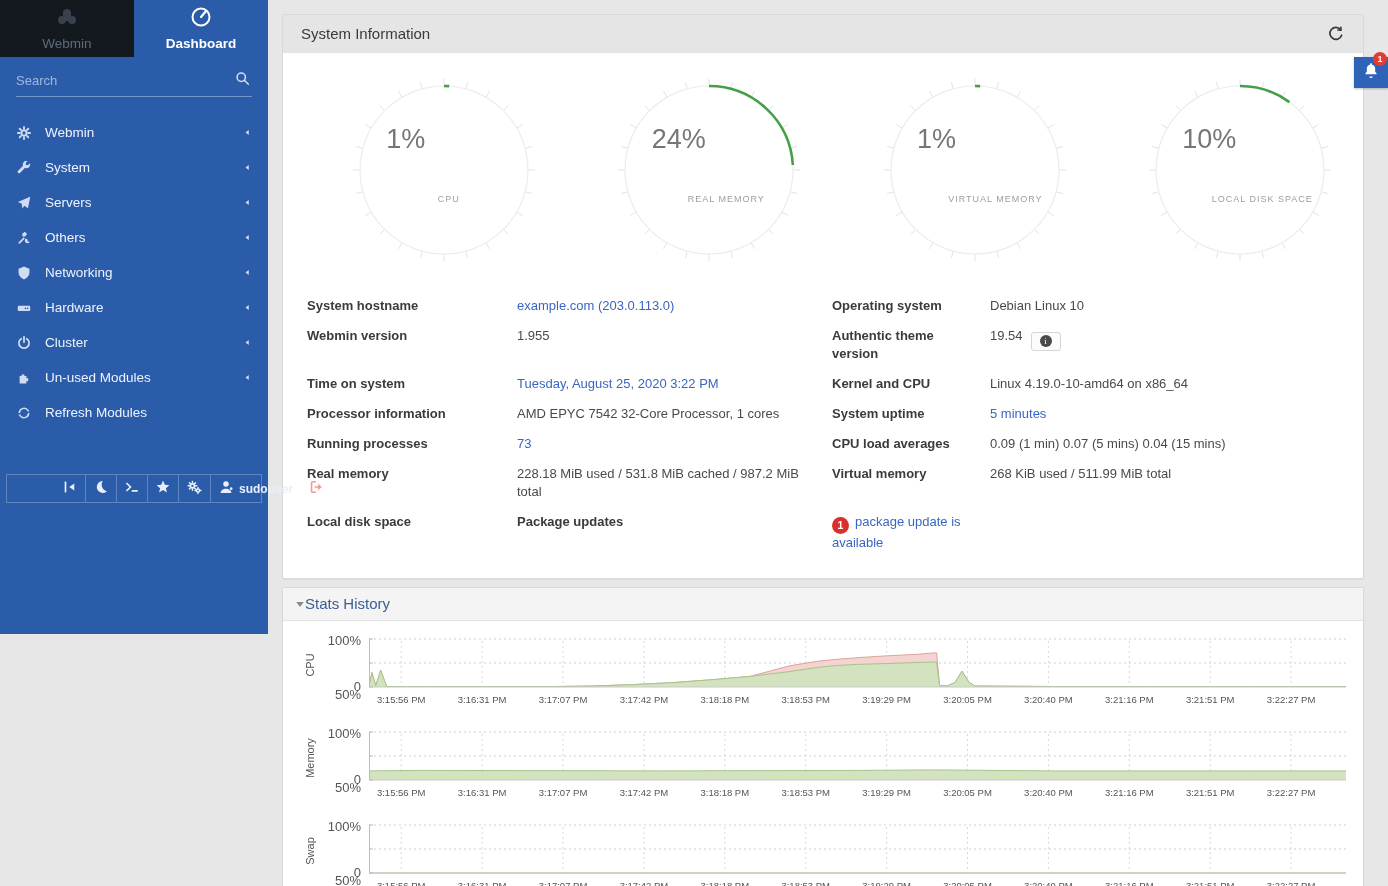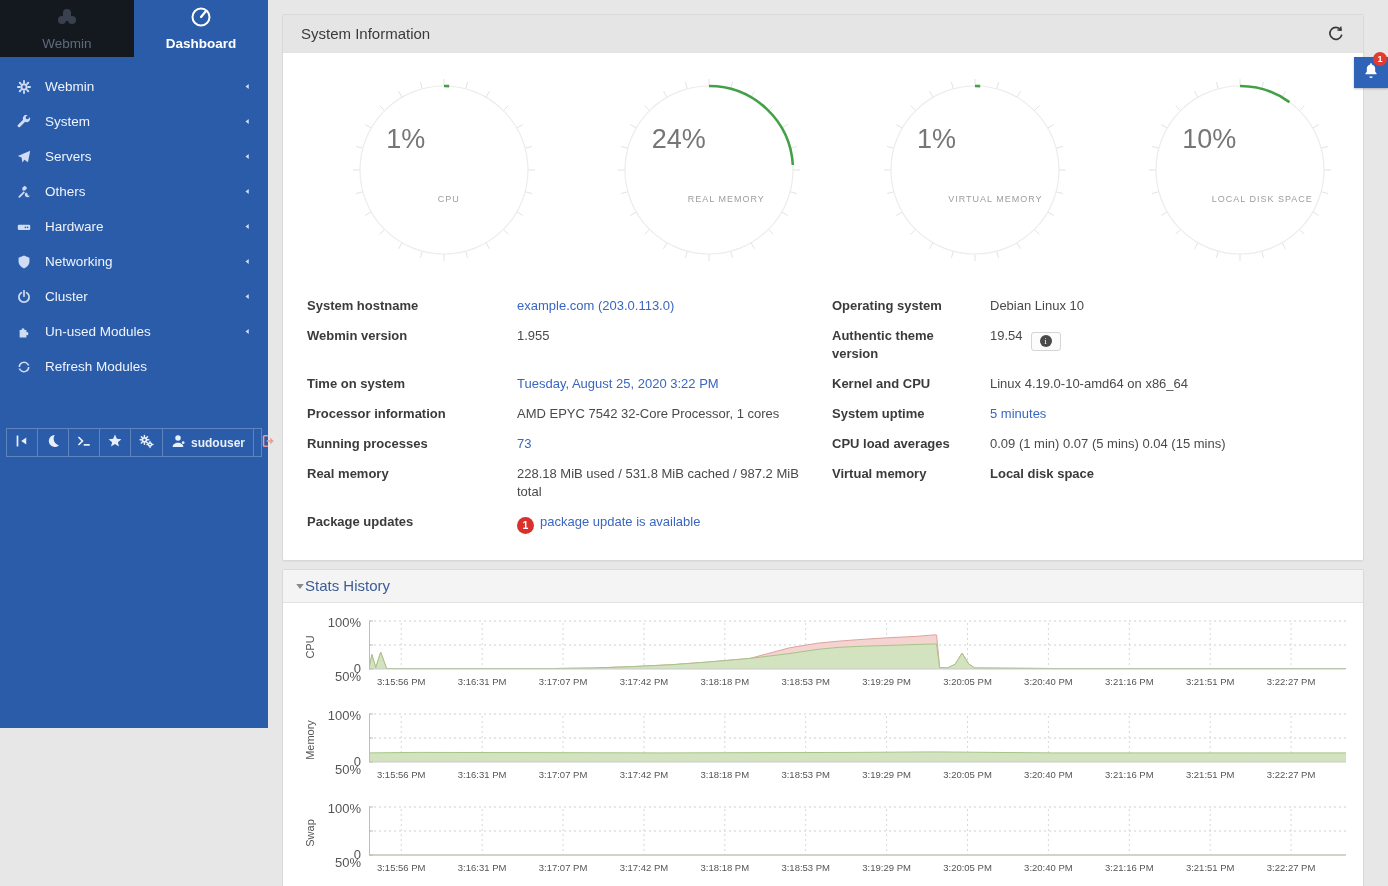--- a/index.html
+++ b/index.html
@@ -1,36 +1,36 @@
 <!DOCTYPE html>
 <html><head>
 <meta charset="utf-8">
 <style>
   * { margin:0; padding:0; box-sizing:border-box; }
   html,body { width:1388px; height:886px; overflow:hidden; font-family:"Liberation Sans", sans-serif; background:#e7e7e7; }
   body { display:flex; position:relative; }
 
   
-  .sidebar { width:268px; min-width:268px; height:728px; background:#2b5ca9; display:flex; flex-direction:column; position:relative; }
+  .sidebar { width:268px; min-width:268px; height:634px; background:#2b5ca9; display:flex; flex-direction:column; position:relative; }
   .tabs { display:flex; height:57px; }
   .tab { flex:1; display:flex; flex-direction:column; align-items:center; justify-content:center; gap:4px; cursor:pointer; }
   .tab-webmin { background:#14181f; color:#5f6b7a; }
   .tab-dashboard { background:#2b5ca9; color:#ffffff; }
   .tab .tab-label { font-size:13.5px; font-weight:bold; }
   .tab-webmin .tab-label { font-weight:normal; }
   .search-row { margin:14px 16px 6px 16px; position:relative; border-bottom:1px solid rgba(255,255,255,0.35); padding-bottom:7px; }
   .search-row input { width:100%; background:transparent; border:none; outline:none; color:#fff; font-size:13px; font-family:inherit; }
   .search-row input::placeholder { color:rgba(255,255,255,0.55); }
   .search-icon { position:absolute; right:2px; top:0; color:rgba(255,255,255,0.8); }
   .menu { margin-top:12px; }
   .menu-item { display:flex; align-items:center; height:35px; padding:0 16px; color:#eef3fc; font-size:13.5px; cursor:pointer; }
   .menu-item .mi-icon { width:16px; height:18px; margin-right:13px; display:inline-flex; align-items:center; justify-content:center; color:#cfdcf3; }
   .menu-item .mi-label { flex:1; }
   .menu-item .mi-caret { color:#cfdcf3; display:inline-flex; }
-  .quickbar { display:flex; margin:44px 6px 0 6px; border:1px solid rgba(255,255,255,0.25); }
+  .quickbar { display:flex; margin:44px 6px 0 6px; border:1px solid rgba(255,255,255,0.25);padding-left:48px; }
   .qb-cell { display:flex; align-items:center; justify-content:center; gap:5px; height:27px; padding:0 8px; border-right:1px solid rgba(255,255,255,0.25); color:#e9effa; font-size:12px; cursor:pointer; }
   .qb-cell:last-child { border-right:none; }
   .qb-cell .qb-label { font-weight:bold; font-size:12px; }
 
   
   .main { flex:1; padding:14px 24px 0 14px; overflow:hidden; }
   .panel { background:#fff; border:1px solid #d9d9d9; border-radius:2px; box-shadow:0 1px 1px rgba(0,0,0,0.04); }
   .panel-header { height:38px; background:#e5e5e5; border-bottom:1px solid #e3e3e3; display:flex; align-items:center; padding:0 18px; }
   .panel-title { font-size:15px; color:#3a3a3a; flex:1; }
   .refresh-btn { color:#3a3a3a; cursor:pointer; display:inline-flex; }
@@ -92,20 +92,29 @@
       <span>
         <svg width="22" height="22" viewBox="0 0 22 22" fill="none" stroke="#ffffff">
             <circle cx="11" cy="11" r="8.5" stroke-width="2"></circle>
             <path d="M11 11 L16 5" stroke-width="2.2" stroke-linecap="round"></path>
           </svg>
       </span>
       <span class="tab-label">Dashboard</span>
     </div>
   </div>
 
+  <div class="search-row">
+    <input type="text" placeholder="Search" style="">
+    <span class="search-icon">
+      <svg width="15" height="15" viewBox="0 0 18 18" fill="none" stroke="currentColor" stroke-width="1.8">
+          <circle cx="7.5" cy="7.5" r="5"></circle>
+          <path d="M11.5 11.5 L16 16" stroke-linecap="round"></path>
+        </svg>
+    </span>
+  </div>
 
   <nav class="menu">
       <div class="menu-item">
         <span class="mi-icon">
           <svg width="14" height="14" viewBox="0 0 18 18" fill="currentColor" stroke="none">
             <circle cx="9" cy="9" r="3.4" fill="none" stroke="currentColor" stroke-width="2.6"></circle>
             <g stroke="currentColor" stroke-width="2.4" stroke-linecap="round">
               <path d="M9 1.2v2.4M9 14.4v2.4M1.2 9h2.4M14.4 9h2.4M3.5 3.5l1.7 1.7M12.8 12.8l1.7 1.7M14.5 3.5l-1.7 1.7M5.2 12.8l-1.7 1.7"></path>
             </g>
           </svg>
@@ -154,39 +163,39 @@
         <span class="mi-label">Others</span>
         <span class="mi-caret">
           <svg width="9" height="9" viewBox="0 0 18 18" fill="currentColor" stroke="none">
             <path d="M11.5 3.8v10.4L5 9z"></path>
           </svg>
         </span>
       </div>
       <div class="menu-item">
         <span class="mi-icon">
           <svg width="14" height="14" viewBox="0 0 18 18" fill="currentColor" stroke="none">
+            <path d="M9 .8l7 2.6v4.7c0 4.5-3.1 7.4-7 9.1-3.9-1.7-7-4.6-7-9.1V3.4z"></path>
+          </svg>
+        </span>
+        <span class="mi-label">Networking</span>
+        <span class="mi-caret">
+          <svg width="9" height="9" viewBox="0 0 18 18" fill="currentColor" stroke="none">
+            <path d="M11.5 3.8v10.4L5 9z"></path>
+          </svg>
+        </span>
+      </div>
+      <div class="menu-item">
+        <span class="mi-icon">
+          <svg width="14" height="14" viewBox="0 0 18 18" fill="currentColor" stroke="none">
             <rect x="1" y="6.2" width="16" height="6.6" rx="1.6"></rect>
             <circle cx="13.6" cy="9.5" r="1" fill="#2b5ca9"></circle>
             <circle cx="10.8" cy="9.5" r="1" fill="#2b5ca9"></circle>
           </svg>
         </span>
         <span class="mi-label">Hardware</span>
-        <span class="mi-caret">
-          <svg width="9" height="9" viewBox="0 0 18 18" fill="currentColor" stroke="none">
-            <path d="M11.5 3.8v10.4L5 9z"></path>
-          </svg>
-        </span>
-      </div>
-      <div class="menu-item">
-        <span class="mi-icon">
-          <svg width="14" height="14" viewBox="0 0 18 18" fill="currentColor" stroke="none">
-            <path d="M9 .8l7 2.6v4.7c0 4.5-3.1 7.4-7 9.1-3.9-1.7-7-4.6-7-9.1V3.4z"></path>
-          </svg>
-        </span>
-        <span class="mi-label">Networking</span>
         <span class="mi-caret">
           <svg width="9" height="9" viewBox="0 0 18 18" fill="currentColor" stroke="none">
             <path d="M11.5 3.8v10.4L5 9z"></path>
           </svg>
         </span>
       </div>
       <div class="menu-item">
         <span class="mi-icon">
           <svg width="14" height="14" viewBox="0 0 18 18" fill="currentColor" stroke="none">
             <g fill="none" stroke="currentColor" stroke-width="2.2" stroke-linecap="round">
@@ -448,20 +457,21 @@
         <div class="ig-value"><span>AMD EPYC 7542 32-Core Processor, 1 cores</span></div>
         <div class="ig-label">System uptime</div>
         <div class="ig-value"><a>5 minutes</a></div>
         <div class="ig-label">Running processes</div>
         <div class="ig-value"><a>73</a></div>
         <div class="ig-label">CPU load averages</div>
         <div class="ig-value"><span>0.09 (1 min) 0.07 (5 mins) 0.04 (15 mins)</span></div>
         <div class="ig-label">Real memory</div>
         <div class="ig-value"><span>228.18 MiB used / 531.8 MiB cached / 987.2 MiB total</span></div>
         <div class="ig-label">Virtual memory</div>
+        <div class="ig-value"><span>268 KiB used / 511.99 MiB total</span></div>
         <div class="ig-label">Local disk space</div>
         <div class="ig-label">Package updates</div>
         <div class="ig-value"><span class="badge">1</span><a>package update is available</a></div>
       </div>
   </section>
 
   <section class="panel stats">
     <div class="stats-header">
       <span class="stats-caret">
         <svg width="10" height="10" viewBox="0 0 12 12">

